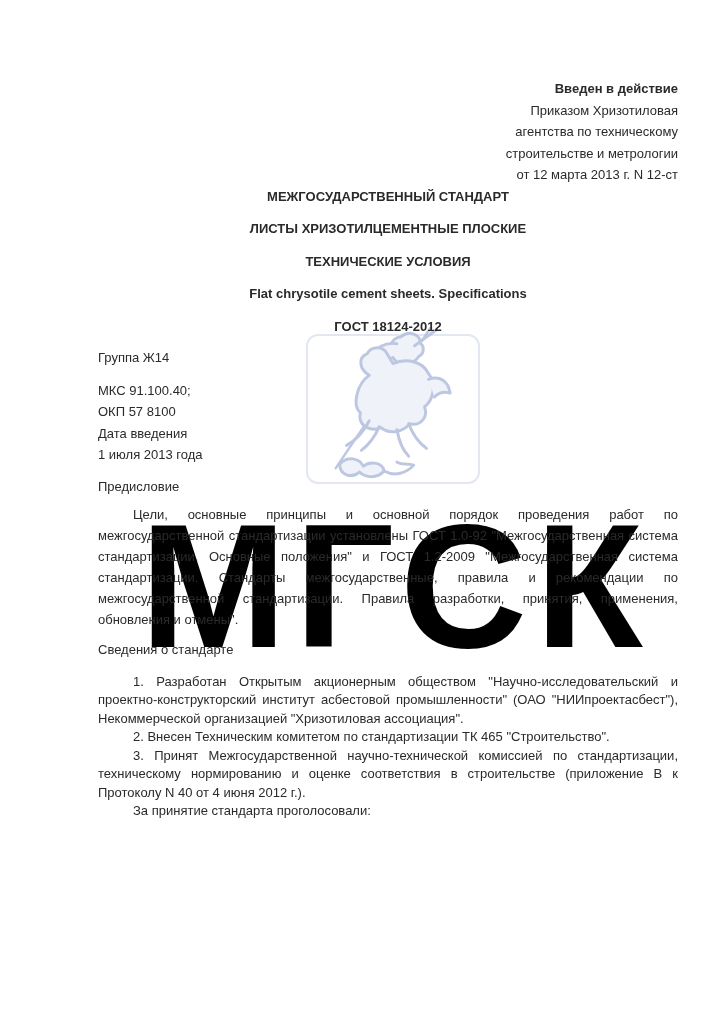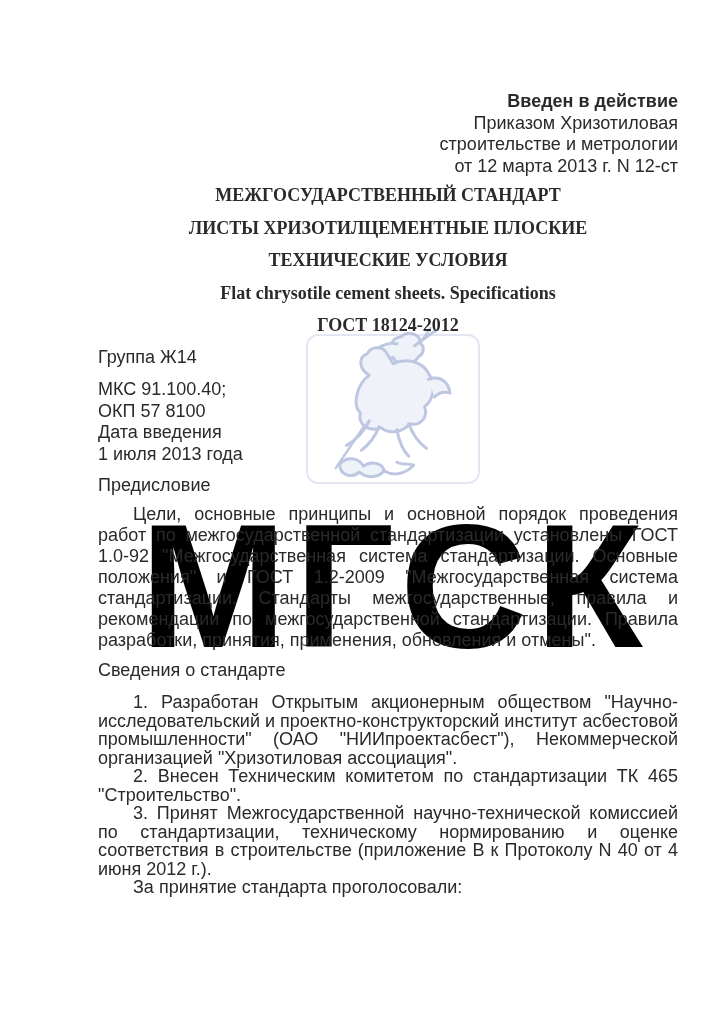--- a/index.html
+++ b/index.html
@@ -35,30 +35,30 @@
   }
   .wm-emblem {
     position:absolute;
     left:314px; top:324px;
     z-index:0;
   }
 
   
   .content {
     position:absolute;
-    left:98px; top:13px;
+    left:98px; top:0;
     width:580px;
     z-index:1;
-    font-size:18px;
+    font-size:13px;
     line-height:21.5px;
   }
   .intro { margin-top:78px; text-align:right; }
   .b { font-weight:bold; }
 
-  .titles { margin-top:8px;font-family:Liberation Serif, serif; }
+  .titles { margin-top:0; }
   .title {
     text-align:center;
     font-weight:bold;
     margin:0 0 11px 0;
   }
   .title:last-child { margin-bottom:0; }
 
   .meta { text-align:left; }
   .meta-group { margin-top:10px; }
   .meta-codes { margin-top:11px; }
@@ -101,20 +101,21 @@
     <path d="M26,142 C34,133 46,136 50,144 C58,138 70,141 71,149 C64,157 52,156 46,150 C38,157 26,153 26,142 Z"></path>
     <path d="M71,149 C82,155 94,151 101,143 C94,141 88,143 84,140" fill="none"></path>
   </g>
 </svg>
 
 <div class="content">
 
   <div class="intro">
     <div class="b">Введен в действие</div>
     <div>Приказом Хризотиловая</div>
+    <div>агентства по техническому</div>
     <div>строительстве и метрологии</div>
     <div>от 12 марта 2013 г. N 12-ст</div>
   </div>
 
   <div class="titles">
     <div class="title">МЕЖГОСУДАРСТВЕННЫЙ СТАНДАРТ</div>
     <div class="title">ЛИСТЫ ХРИЗОТИЛЦЕМЕНТНЫЕ ПЛОСКИЕ</div>
     <div class="title">ТЕХНИЧЕСКИЕ УСЛОВИЯ</div>
     <div class="title">Flat chrysotile cement sheets. Specifications</div>
     <div class="title">ГОСТ 18124-2012</div>

